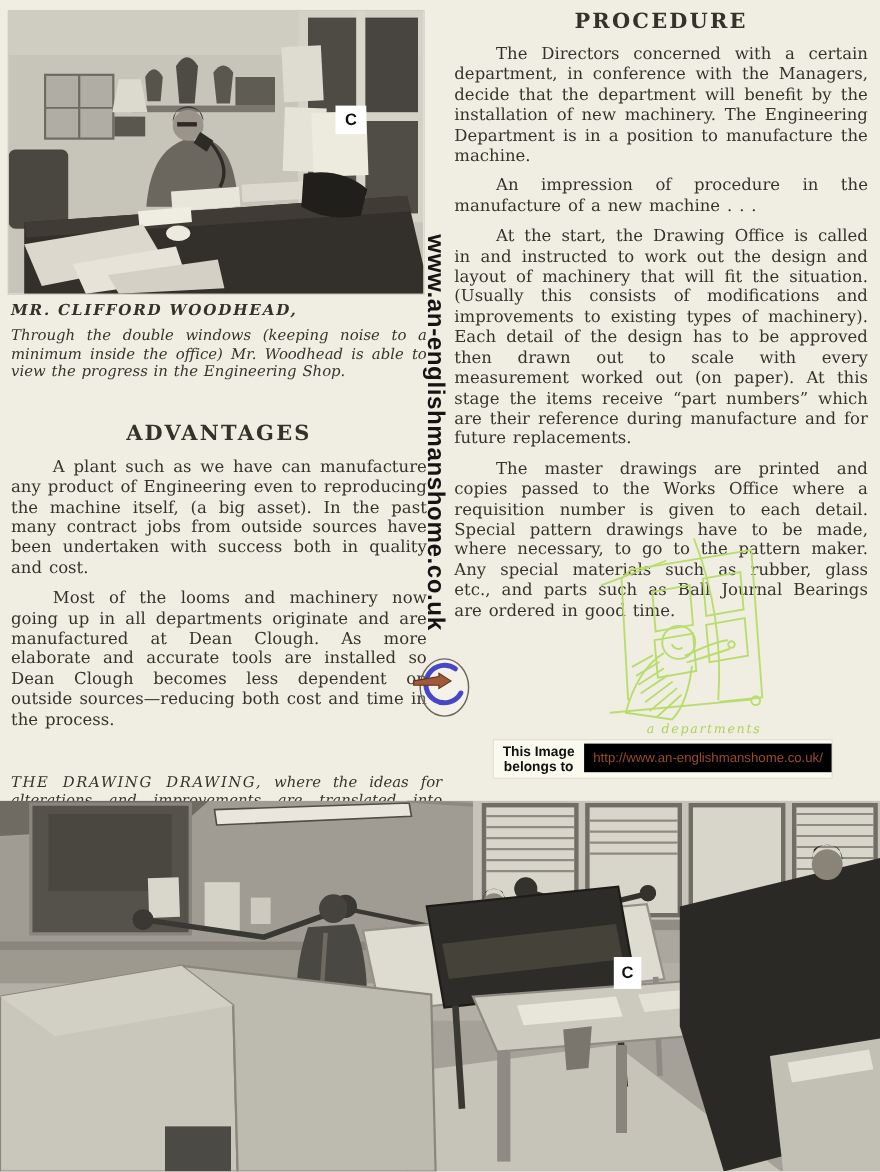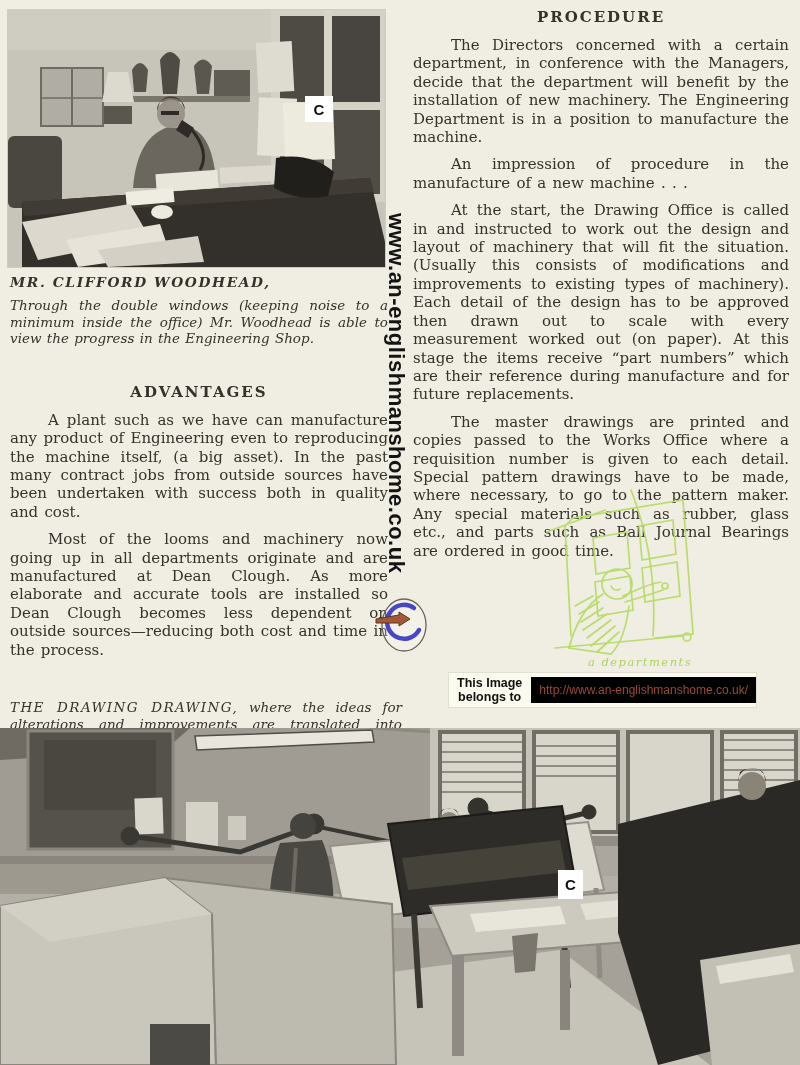--- a/index.html
+++ b/index.html
@@ -14,21 +14,21 @@
   .photo-bottom { position:absolute; left:0; top:728px; width:800px; height:337px; }
   .photo-top svg, .photo-bottom svg { display:block; width:100%; height:100%; }
   .c-label { position:absolute; background:#ffffff; color:#0f0f0f;
     font-family:"Liberation Sans", sans-serif; font-weight:bold; font-size:15px;
     display:flex; align-items:center; justify-content:center; }
   .c-top { left:297px; top:86px; width:28px; height:26px; }
   .c-bottom { left:558px; top:142px; width:25px; height:29px; }
   
   .left-col  { position:absolute; left:10px;  top:274px; width:378px; }
   .right-col { position:absolute; left:413px; top:8px;  width:376px; }
-  .heading { font-weight:bold; text-align:center; font-size:15px;
+  .heading { font-weight:bold; text-align:center; font-size:19px;
     letter-spacing:2px; margin:0 0 10px; }
   p.body { margin:0 0 9px; text-indent:38px; font-size:15px; line-height:18.4px;
     text-align:justify; word-spacing:1.5px; }
   .caption-title { font-style:italic; font-weight:bold; font-size:13.8px;
     letter-spacing:1.6px; line-height:16px; }
   .caption-sub { font-style:italic; font-size:13.5px; line-height:16px; }
   .caption-note { font-style:italic; font-size:13.5px; line-height:16.6px;
     text-align:justify; margin-top:7px; word-spacing:1px; }
   .adv-heading { margin-top:36px; }
   .do-caption { margin-top:40px; width:392px; font-style:italic; font-size:13.5px;
@@ -38,21 +38,21 @@
   .watermark { position:absolute; left:409px; top:213px;
     transform:rotate(90deg); transform-origin:0 0;
     font-family:"Liberation Sans", sans-serif; font-weight:bold; font-size:22px;
     letter-spacing:.5px; color:#141414; white-space:nowrap; }
   .busy-icon { position:absolute; left:374px; top:595px; width:58px; height:60px; }
   .sketch { position:absolute; left:535px; top:486px; width:175px; height:180px; }
   .sketch-caption { position:absolute; left:573px; top:655px; width:134px;
     text-align:center; font-style:italic; font-size:11.5px; letter-spacing:1.5px;
     color:#aed25f; }
   .badge { position:absolute; left:449px; top:673px; display:flex;
-    align-items:center; background:#fbfaee; padding:3px 0 3px 8px;
+    align-items:flex-start; background:#fbfaee; padding:3px 0 3px 8px;
     box-shadow:0 0 0 1px rgba(120,115,95,.12); }
   .badge-label { font-family:"Liberation Sans", sans-serif; font-weight:bold;
     font-size:12.5px; line-height:14px; color:#101010; text-align:center;
     margin-right:9px; white-space:nowrap; }
   .badge-url { font-family:"Liberation Sans", sans-serif; font-size:12px;
     color:#9b4a31; background:#000000; padding:6px 8px; white-space:nowrap; }
 </style>
 </head>
 <body>
 

